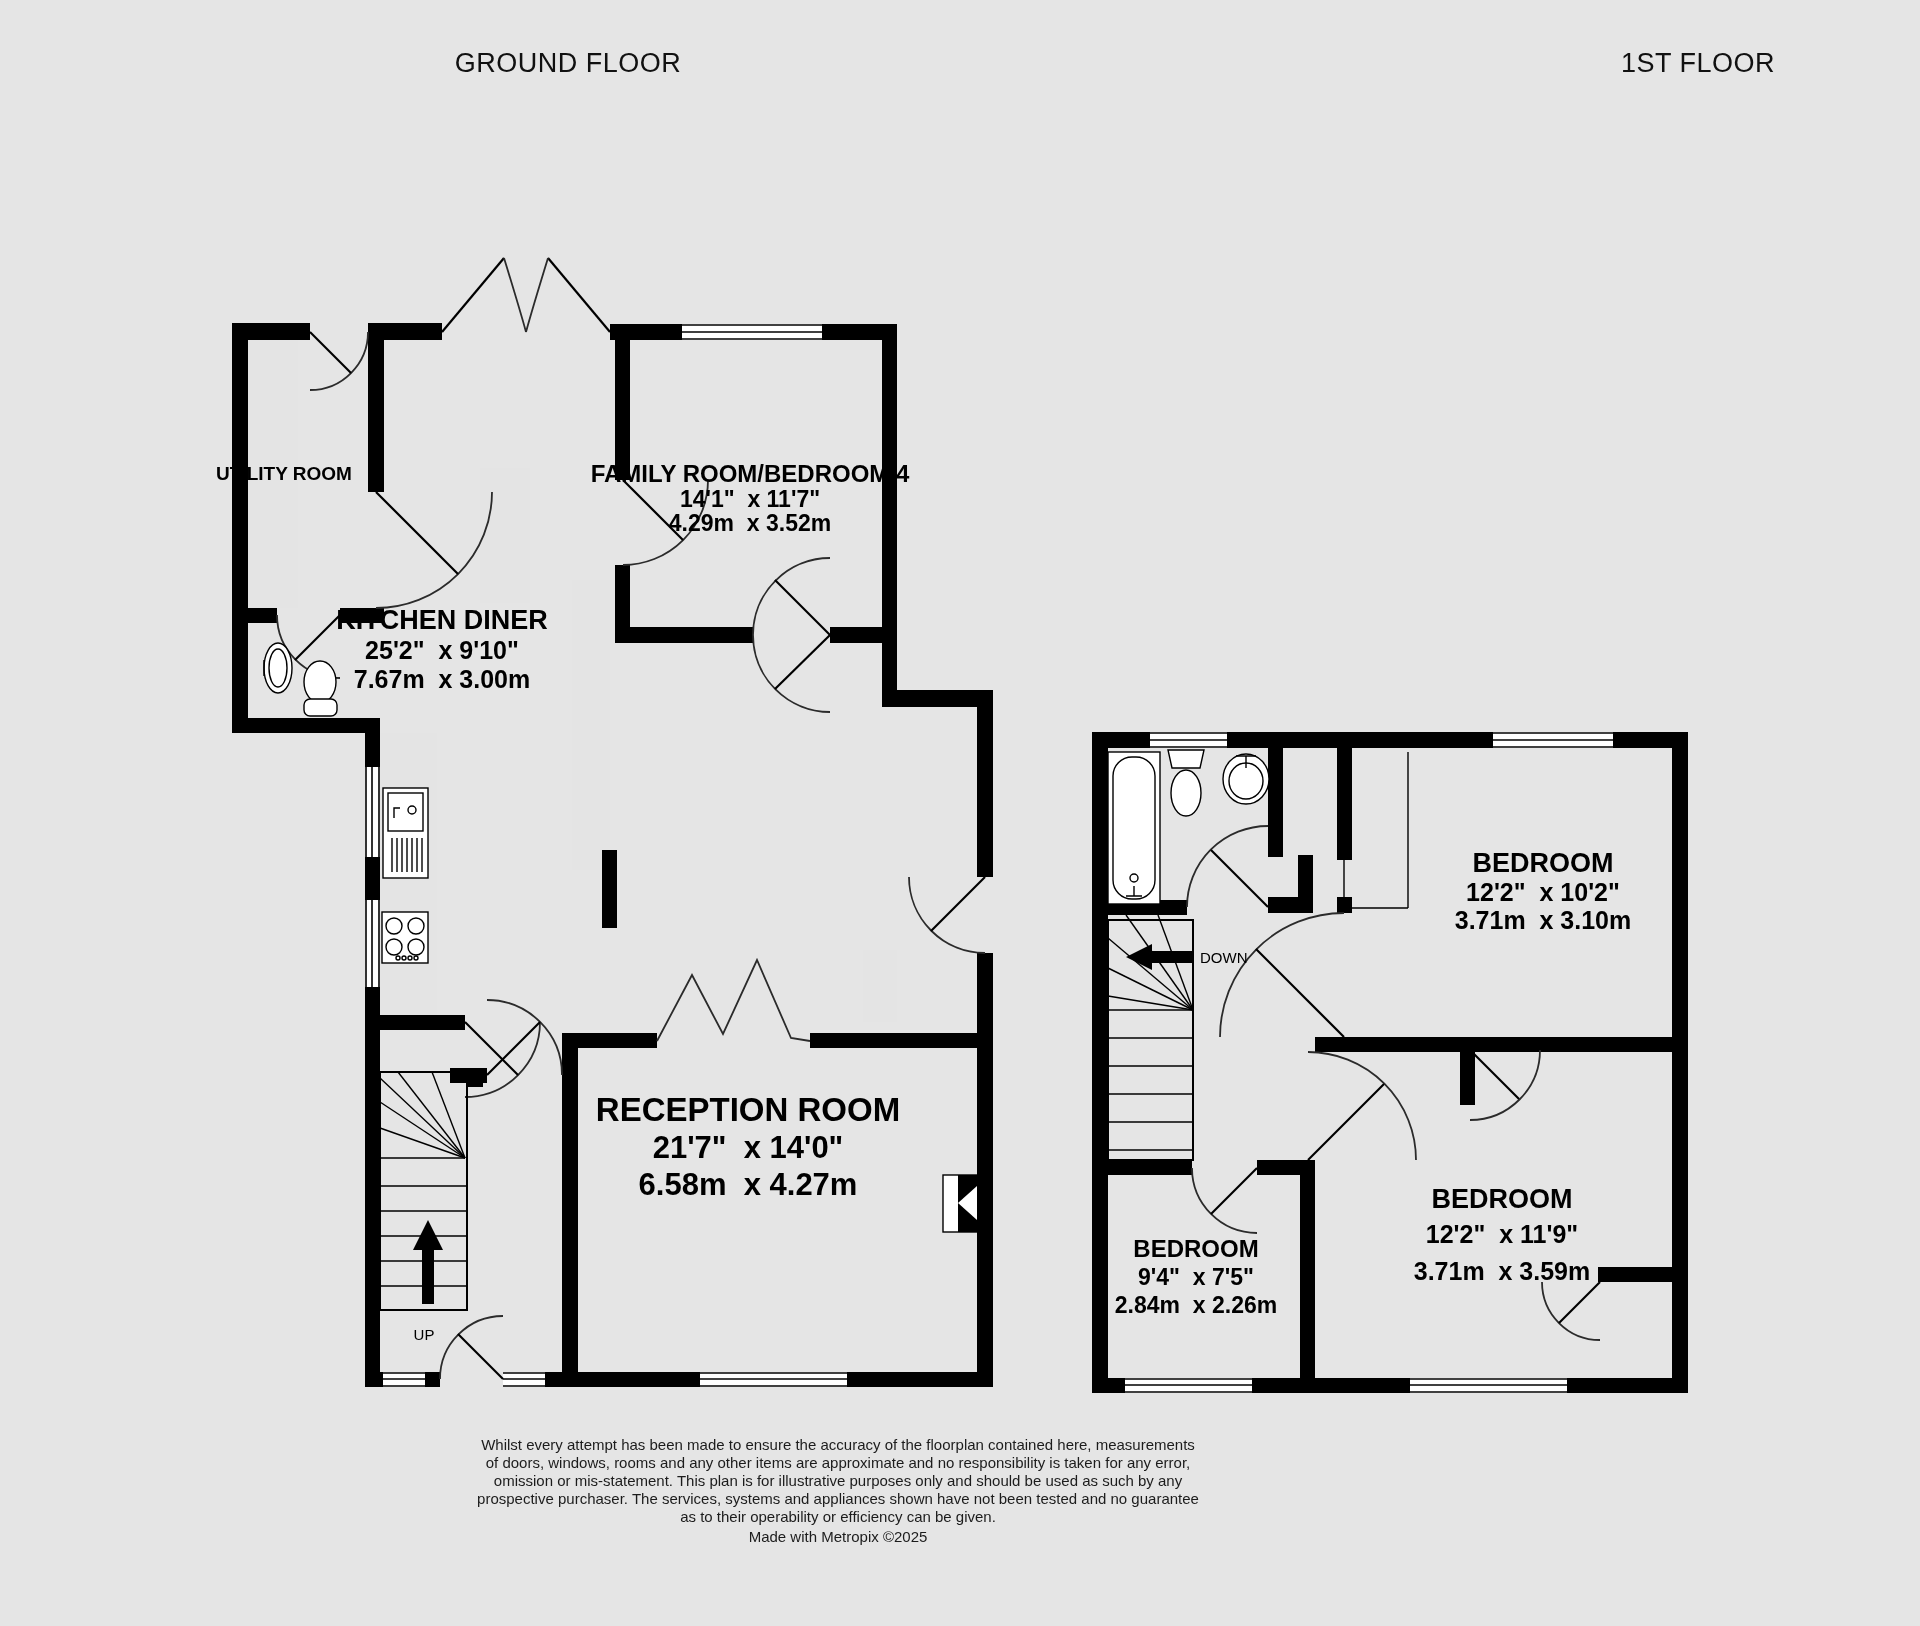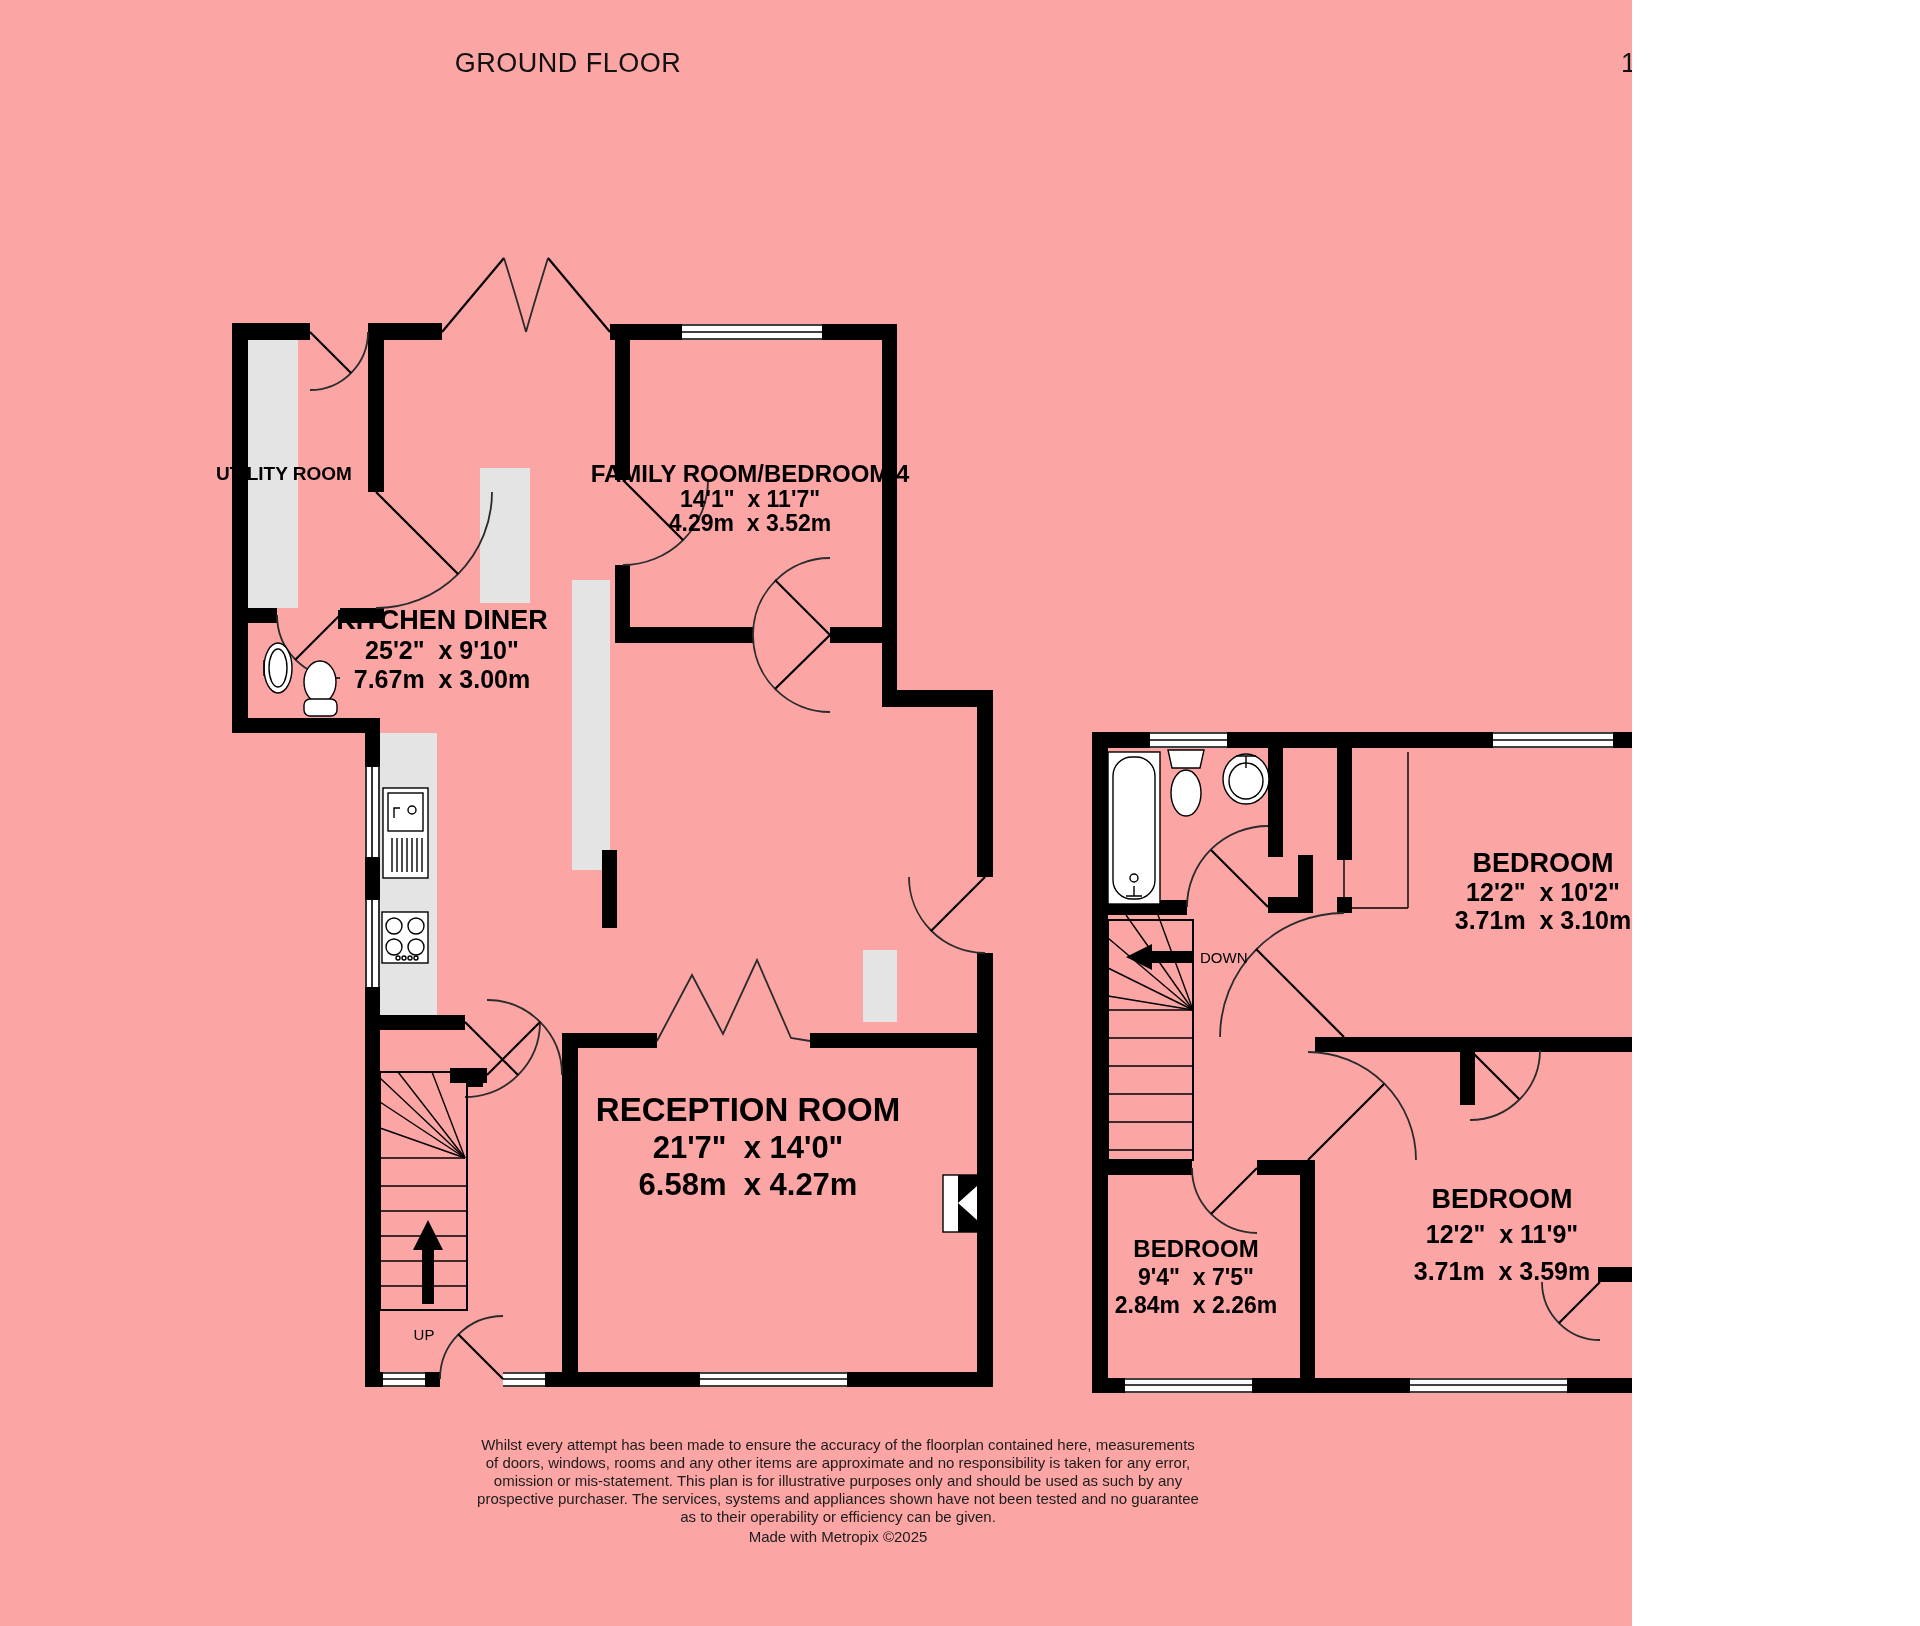--- a/index.html
+++ b/index.html
@@ -1,16 +1,16 @@
 <!DOCTYPE html>
 <html><head>
 <meta charset="utf-8">
 <style>
   html,body{margin:0;padding:0;background:#fff;}
-  .page{position:relative;width:1632px;height:1626px;background:#fca5a5;overflow:hidden;}
+  .page{position:relative;width:1920px;height:1626px;background:#e5e5e5;overflow:hidden;}
   svg{position:absolute;left:0;top:0;}
   text{font-family:"Liberation Sans","DejaVu Sans",sans-serif;fill:#000;}
   .title{font-size:27px;letter-spacing:.5px;fill:#111;}
   .rname{font-weight:bold;}
   .s19{font-size:19px;} .s23{font-size:23px;} .s24{font-size:24px;} .s25{font-size:25px;}
   .s27{font-size:27px;} .s31{font-size:31px;} .s33{font-size:33px;} .s15{font-size:15px;}
   .disc{font-size:15px;fill:#1c1c1c;}
   .wall{fill:#000;}
   .counter{fill:#e4e4e4;}
   .thin{stroke:#000;stroke-width:2;fill:none;}

